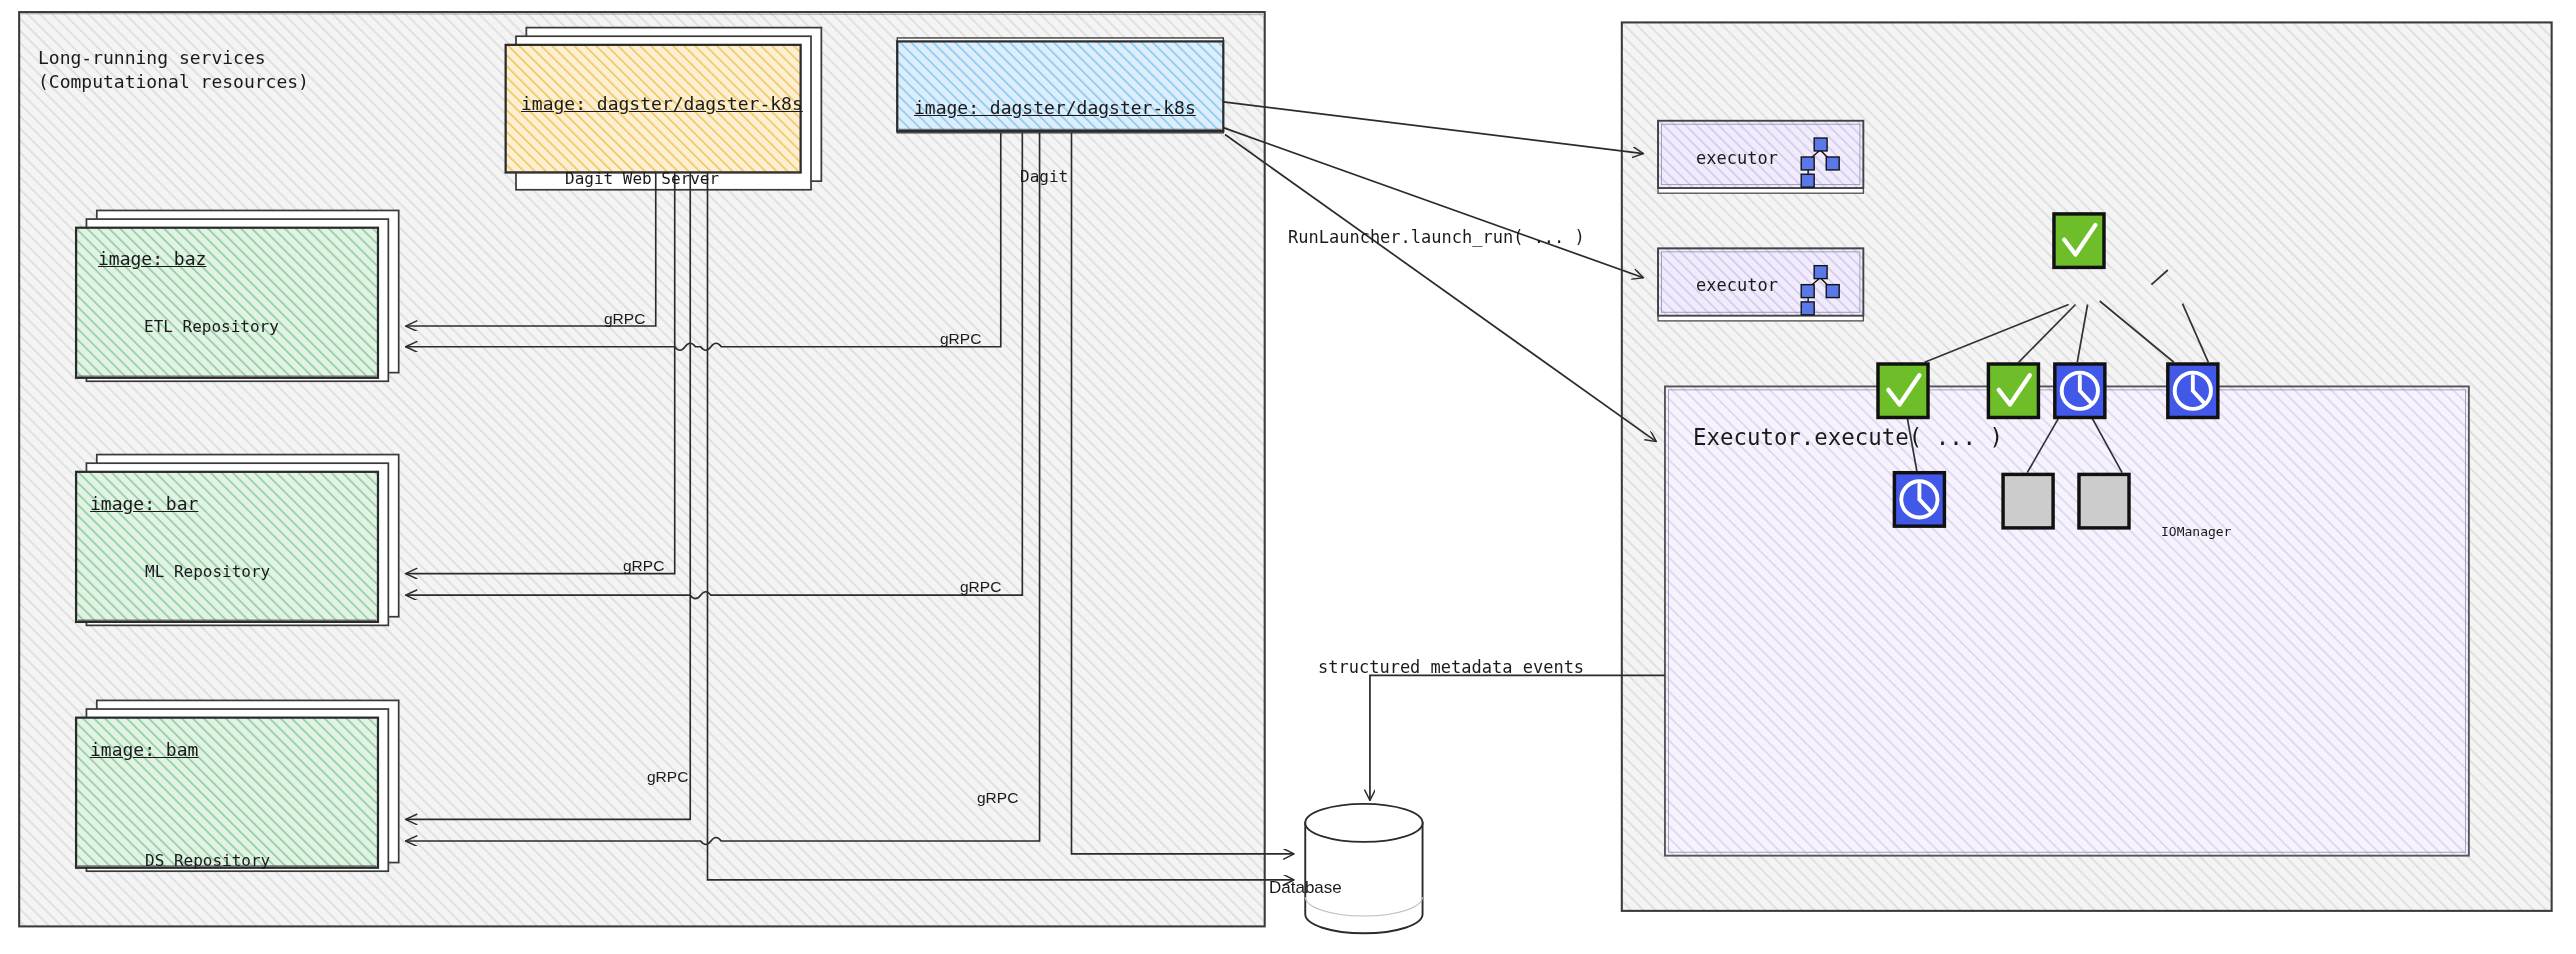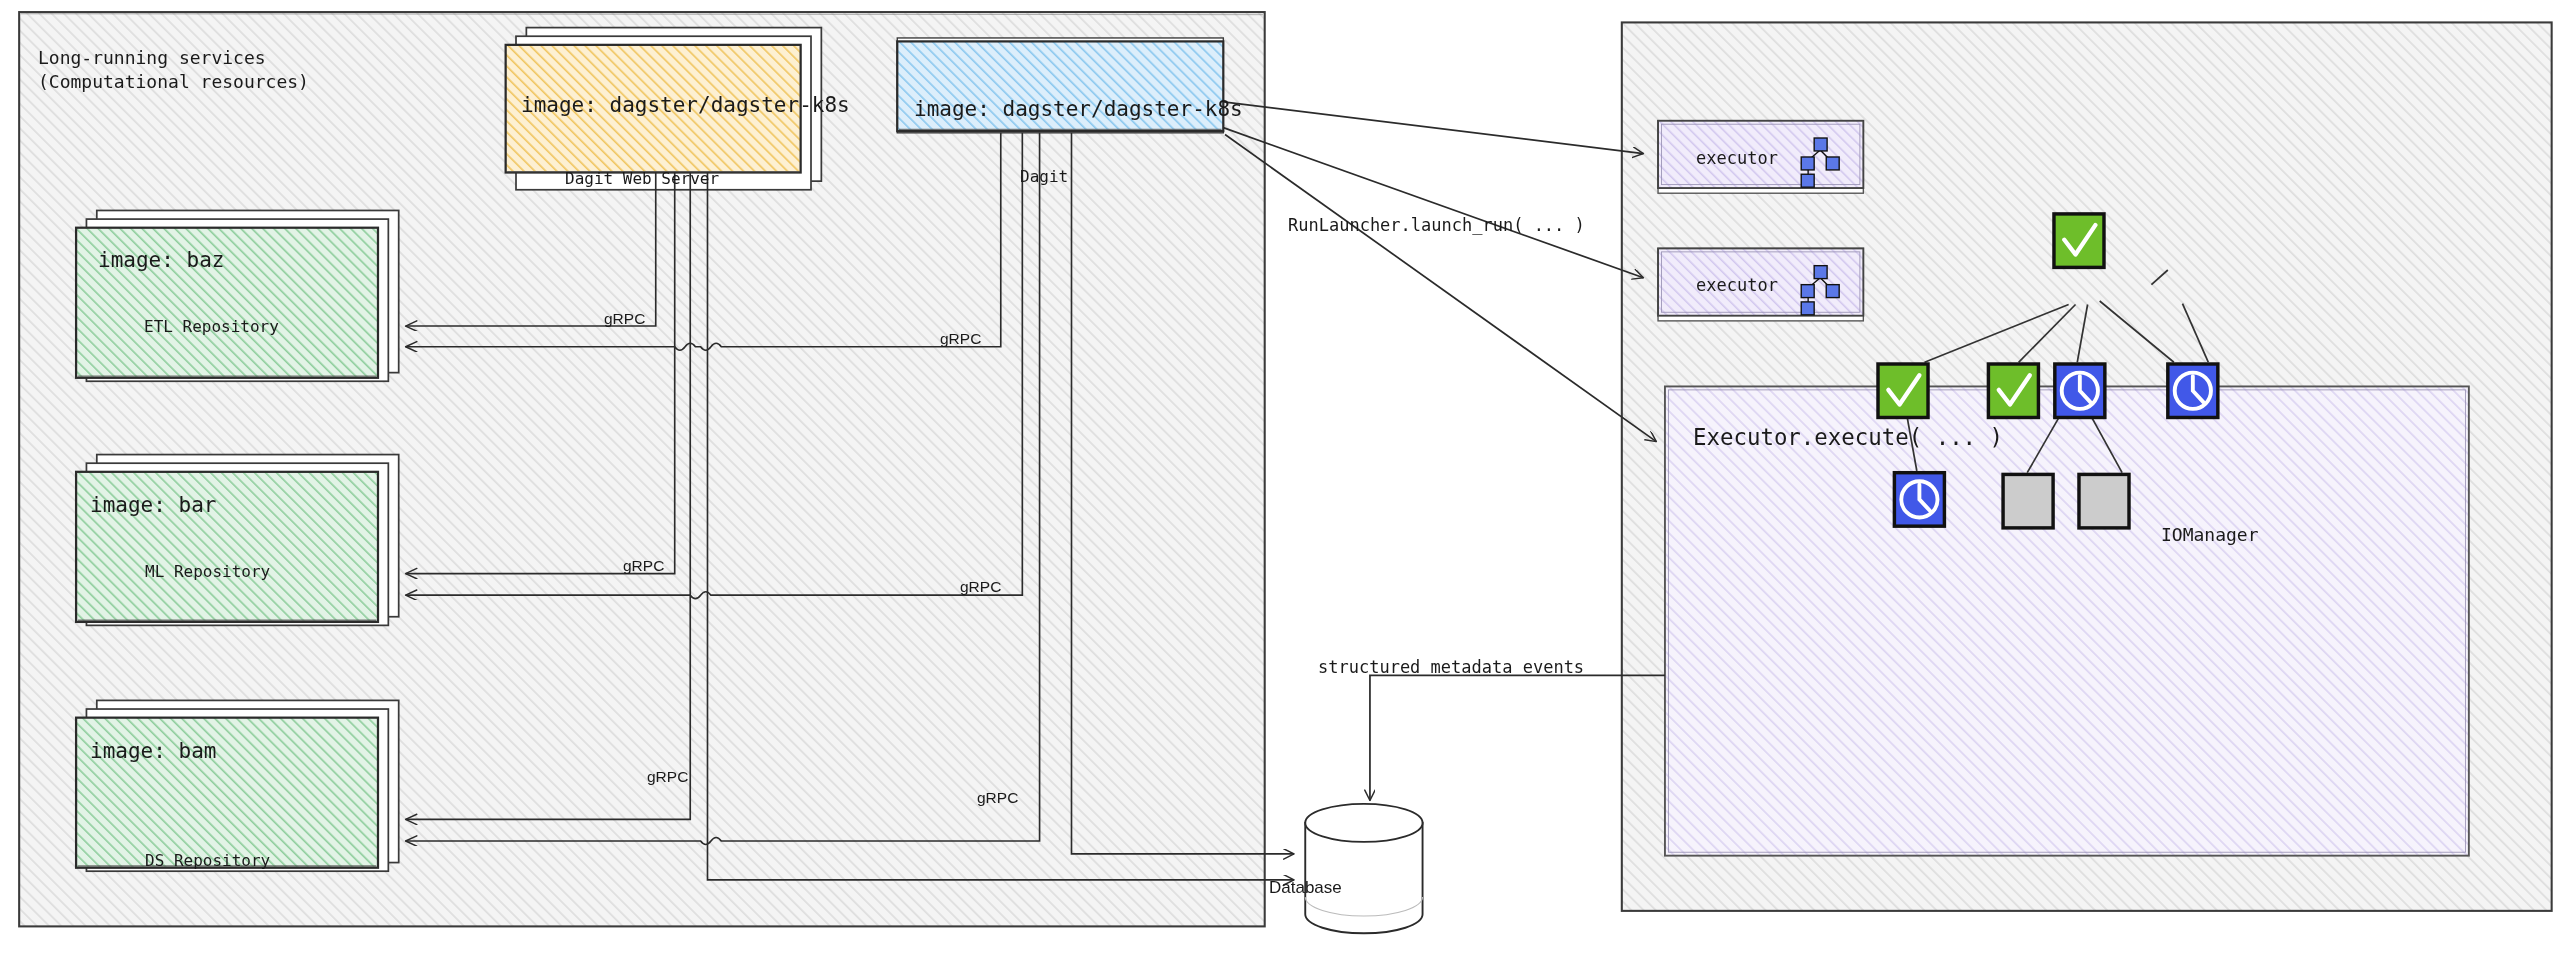--- a/index.html
+++ b/index.html
@@ -8,28 +8,28 @@
     font-family:"DejaVu Sans Mono", monospace;
     width:2576px;height:954px;position:relative;overflow:hidden;
   }
   #stage{position:absolute;left:0;top:0;width:2576px;height:766px;border-radius:10px;}
   svg#diagram{position:absolute;left:0;top:0;width:2576px;height:954px;}
 
   
   .lbl{position:absolute;white-space:pre;color:#1a1a1a;
        font-family:"DejaVu Sans Mono", monospace;}
   .panel-title{font-size:18px;line-height:26px;}
-  .box-img{font-size:21px;}
+  .box-img{font-size:18px;text-decoration:underline;}
   .box-name{font-size:16px;}
   .edge-lbl{font-size:17px;}
   .grpc-lbl{font-family:"Liberation Sans", sans-serif;font-size:15.5px;}
   .db-lbl{font-family:"Liberation Sans", sans-serif;font-size:17px;}
   .exec-lbl{font-size:17px;}
   .execute-lbl{font-size:22.4px;}
-  .iom-lbl{font-size:18px;}
+  .iom-lbl{font-size:13px;}
 </style>
 </head>
 <body>
 
 <div id="stage">
 
 <svg id="diagram" viewBox="0 0 2986 1106">
   <defs>
 
     <pattern id="hatch-grey" width="10" height="10" patternUnits="userSpaceOnUse" patternTransform="rotate(-45)">
@@ -259,21 +259,21 @@
 
 <div class="lbl box-img" style="left:90px;top:493px;">image: bar</div>
 <div class="lbl box-name" style="left:145px;top:562px;">ML Repository</div>
 
 <div class="lbl box-img" style="left:90px;top:739px;">image: bam</div>
 <div class="lbl box-name" style="left:145px;top:808px;margin-top:43px;">DS Repository</div>
 
 <div class="lbl exec-lbl" style="left:1696px;top:148px;">executor</div>
 <div class="lbl exec-lbl" style="left:1696px;top:275px;">executor</div>
 
-<div class="lbl edge-lbl" style="left:1288px;top:215px;">RunLauncher.launch_run( ... )</div>
+<div class="lbl edge-lbl" style="left:1288px;top:227px;">RunLauncher.launch_run( ... )</div>
 
 <div class="lbl edge-lbl" style="left:1318px;top:657px;">structured metadata events</div>
 
 <div class="lbl iom-lbl" style="left:2161px;top:524px;">IOManager</div>
 
 <div class="lbl grpc-lbl" style="left:604px;top:310px;">gRPC</div>
 <div class="lbl grpc-lbl" style="left:940px;top:330px;">gRPC</div>
 <div class="lbl grpc-lbl" style="left:623px;top:557px;">gRPC</div>
 <div class="lbl grpc-lbl" style="left:960px;top:578px;">gRPC</div>
 <div class="lbl grpc-lbl" style="left:647px;top:768px;">gRPC</div>

